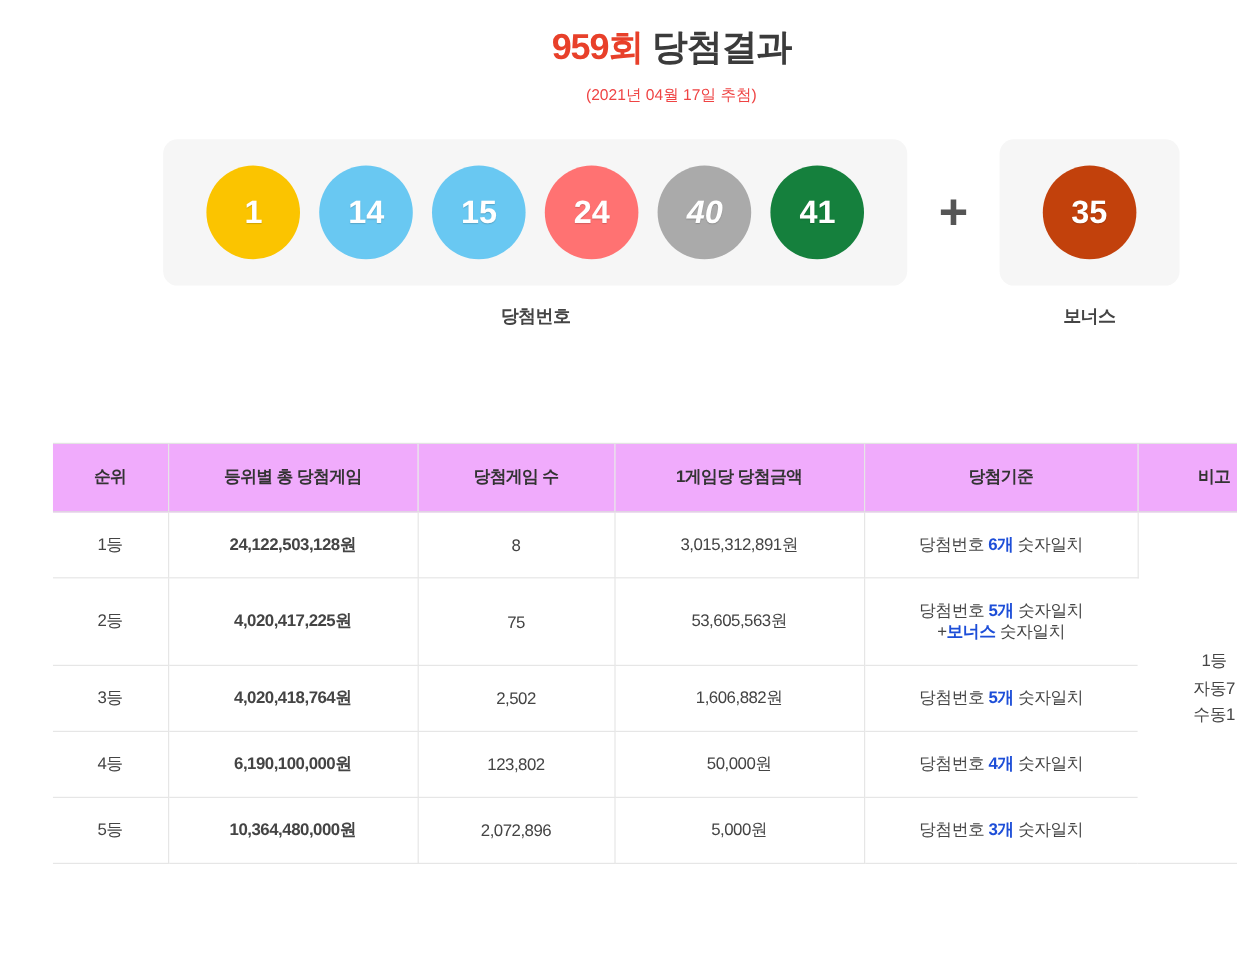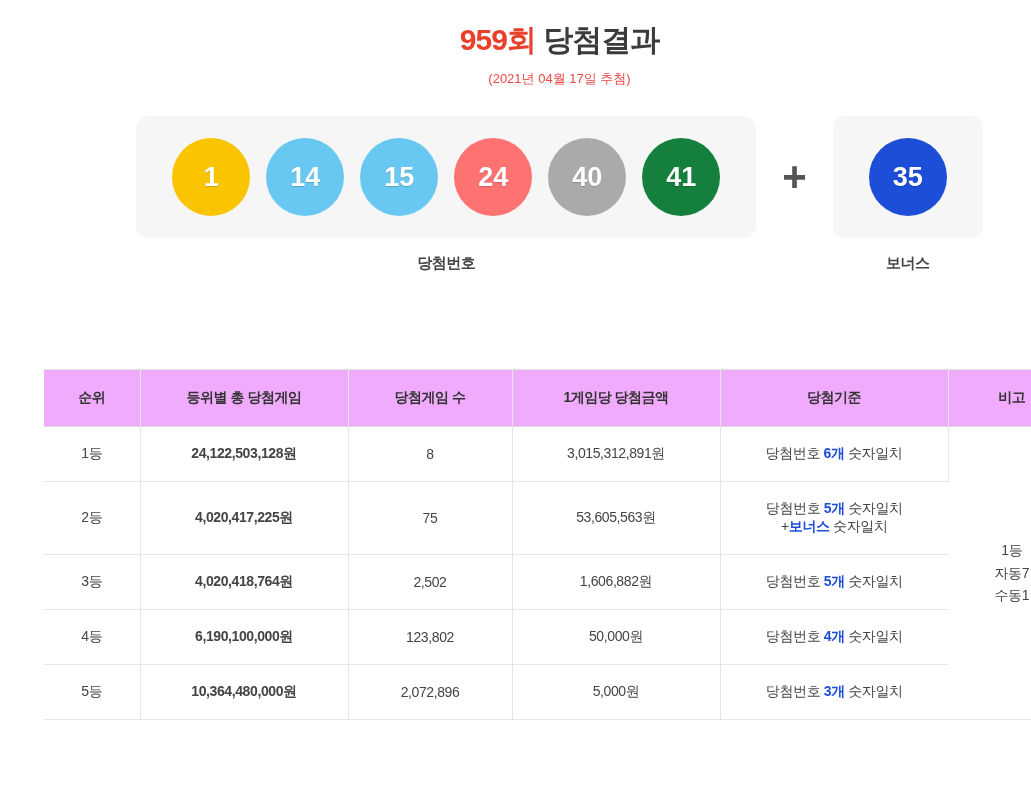--- a/index.html
+++ b/index.html
@@ -160,31 +160,31 @@
   </div>
 
   <div class="numbers-wrap">
 
     <div class="group-col">
       <div class="ball-group main">
         <div class="ball" style="background: rgb(251, 196, 0);">1</div>
         <div class="ball" style="background: rgb(105, 200, 242); text-align: center;">14</div>
         <div class="ball" style="background: rgb(105, 200, 242);">15</div>
         <div class="ball" style="background: rgb(255, 114, 114);">24</div>
-        <div class="ball" style="background: rgb(170, 170, 170);">40</div>
+        <div class="ball" style="background: rgb(170, 170, 170); font-style: italic;">40</div>
         <div class="ball" style="background: #15803d;">41</div>
       </div>
       <div class="group-label">당첨번호</div>
     </div>
 
     <div class="plus">+</div>
 
     <div class="group-col">
       <div class="ball-group bonus">
-        <div class="ball" style="background: #1d4ed8;">35</div>
+        <div class="ball" style="background: #c2410c;">35</div>
       </div>
       <div class="group-label">보너스</div>
     </div>
 
   </div>
 
   <div class="divider"></div>
 
   <table class="result-table">
     <colgroup>

